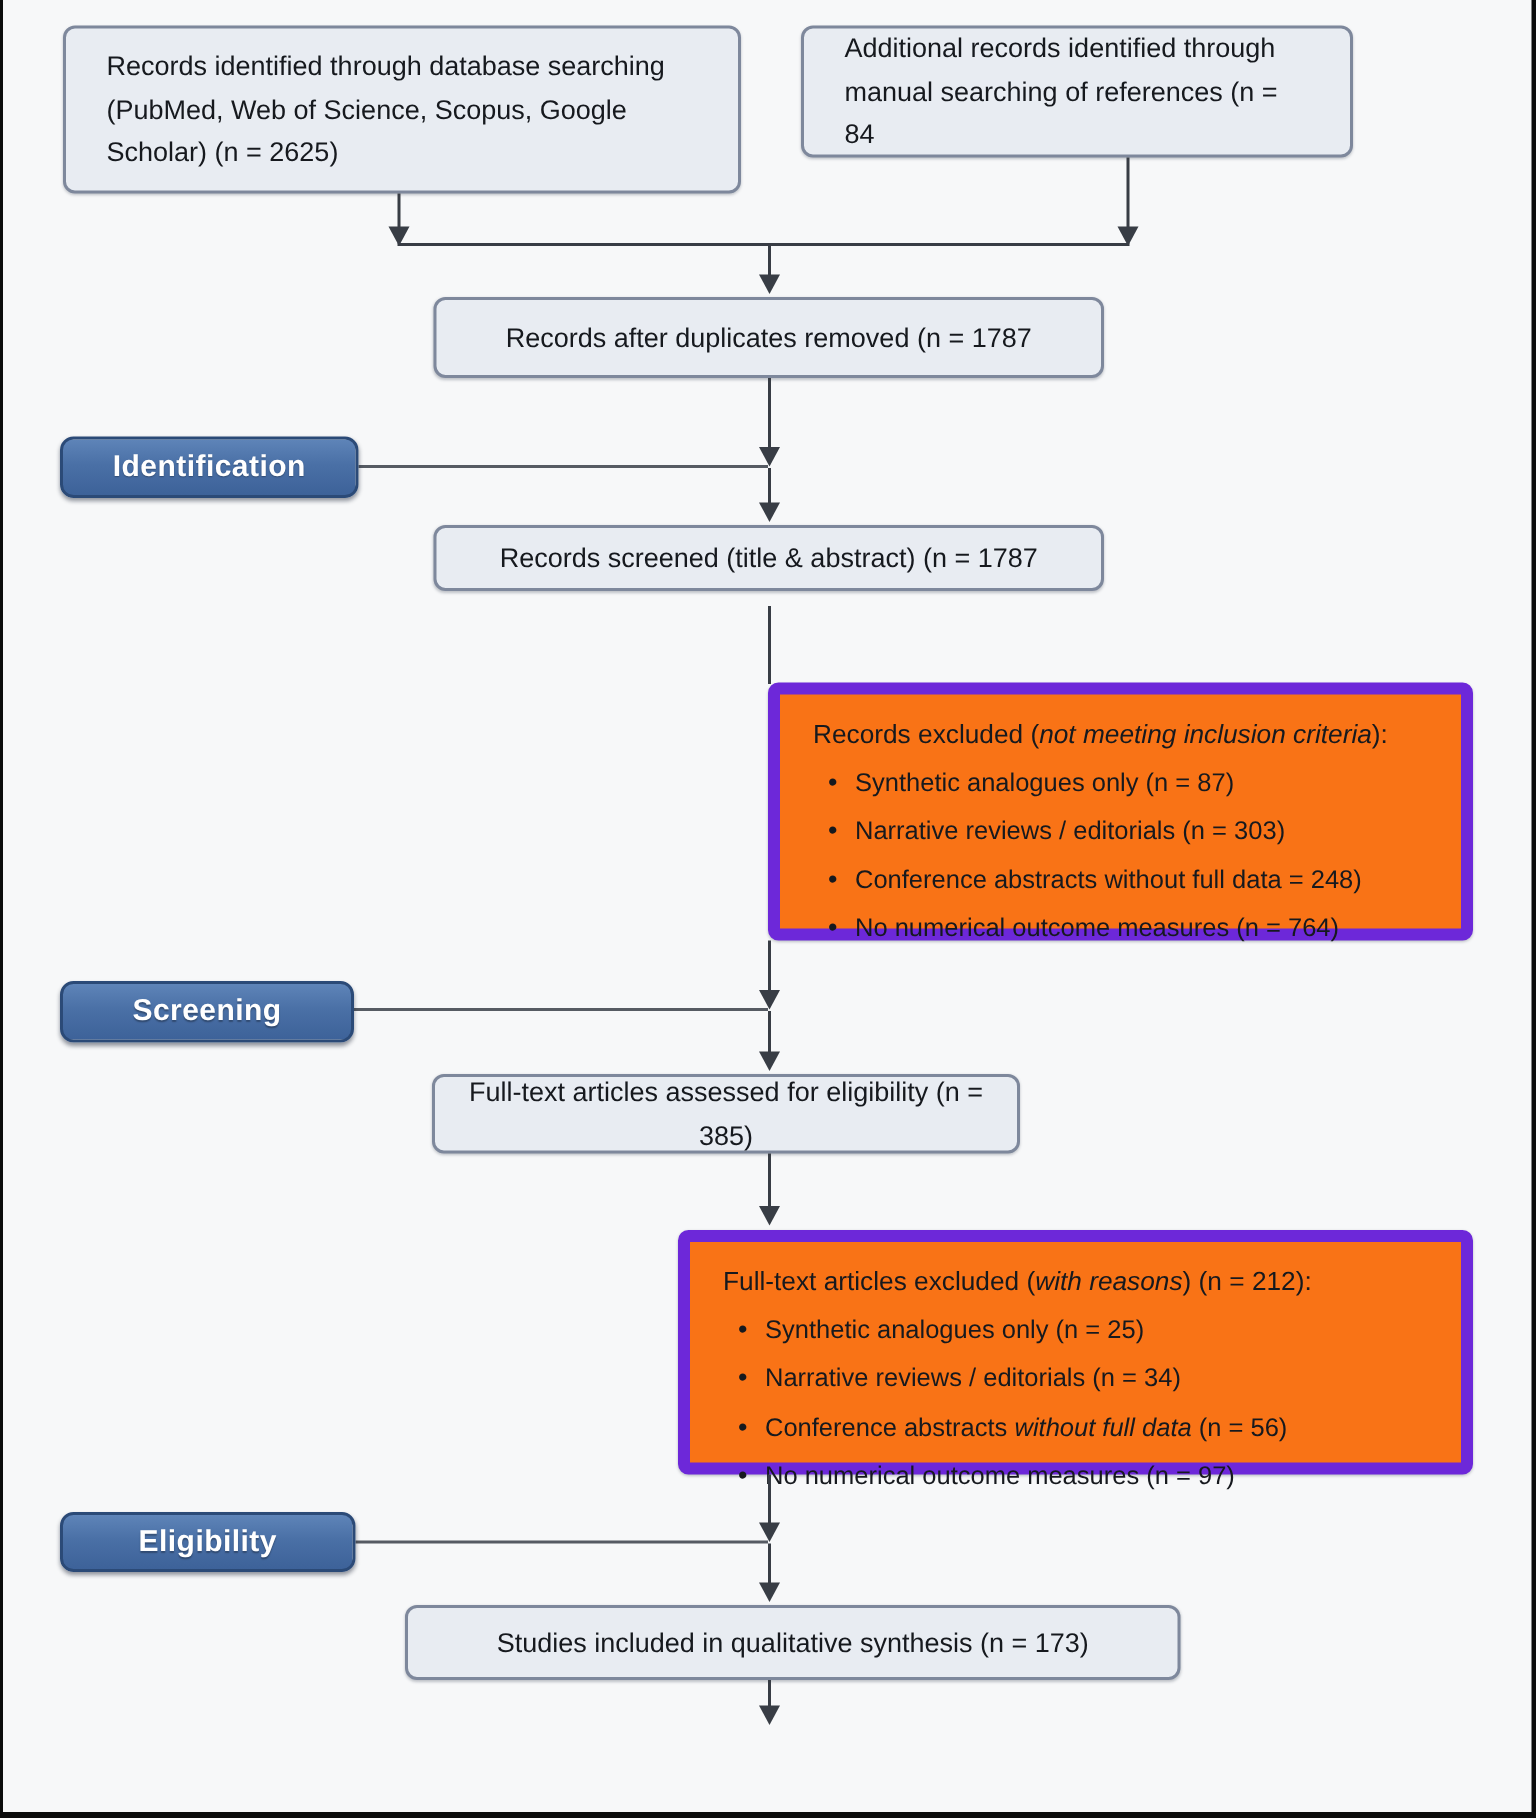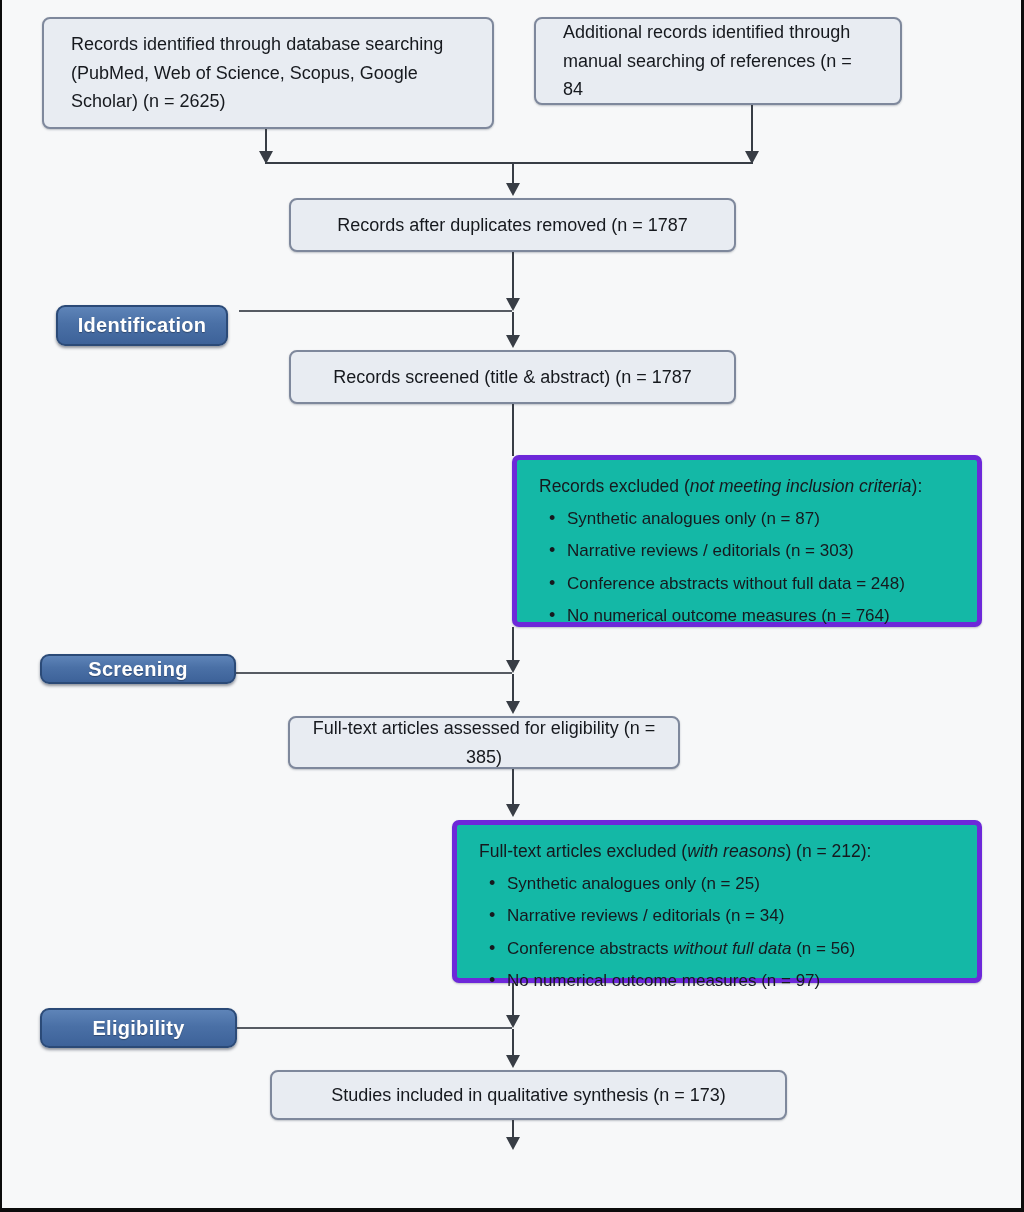--- a/index.html
+++ b/index.html
@@ -33,22 +33,22 @@
     border:2px solid #2b4a77;
     border-radius:9px;
     color:#fff; font-weight:bold; font-size:20px;
     letter-spacing:.3px;
     display:flex; align-items:center; justify-content:center;
     box-shadow:0 2px 3px rgba(15,25,45,.45);
     text-shadow:0 1px 1px rgba(0,0,0,.3);
   }
   .exc {
     position:absolute;
-    background:#14b8a6;
-    border:5px solid #6d28d9;
+    background:#f97316;
+    border:8px solid #6d28d9;
     border-radius:7px;
     box-shadow:0 1px 2px rgba(40,50,70,.28);
     font-size:17px;
     line-height:1.55;
   }
   .exc .title { padding:13px 18px 4px 22px; font-size:17.5px; }
   .exc ul { list-style:none; padding:2px 14px 8px 24px; }
   .exc li { position:relative; padding-left:26px; margin-bottom:6px; }
   .exc li::before { content:"\2022"; position:absolute; left:8px; top:-1px; font-size:18px; }
   .vline { position:absolute; width:2px; background:#383d45; }
@@ -86,25 +86,25 @@
   <div class="box center" style="left:287px; top:198px; width:447px; height:54px;text-align:center;">
     <span>Records after duplicates removed (n = 1787</span>
   </div>
 
   <div class="vline" style="left:510px; top:252px; height:48px;"></div>
   <div class="ah" style="left:504px; top:298px;"></div>
   <div class="hline thin" style="left:237px; top:310px; width:273px;"></div>
   <div class="vline" style="left:510px; top:312px; height:25px;"></div>
   <div class="ah" style="left:504px; top:335px;"></div>
 
-  <div class="badge" style="left:38px; top:305px; width:172px; height:41px;margin-left:16px;">
+  <div class="badge" style="left:38px; top:291px; width:199px; height:41px;">
     <span>Identification</span>
   </div>
 
-  <div class="box center" style="left:287px; top:350px; width:447px; height:54px;">
+  <div class="box center" style="left:287px; top:350px; width:447px; height:44px;">
     <span>Records screened (title &amp; abstract) (n = 1787</span>
   </div>
 
   <div class="vline" style="left:510px; top:404px; height:52px;"></div>
 
   <div class="exc" style="left:510px; top:455px; width:470px; height:172px;">
     <div class="title">
       <span>Records excluded (</span><i>not meeting inclusion criteria</i><span>):</span>
     </div>
     <ul>
@@ -114,21 +114,21 @@
       <li><span>No numerical outcome measures (n = 764)</span></li>
     </ul>
   </div>
 
   <div class="vline" style="left:510px; top:627px; height:34px;"></div>
   <div class="ah" style="left:504px; top:660px;"></div>
   <div class="hline thin" style="left:234px; top:672px; width:276px;"></div>
   <div class="vline" style="left:510px; top:674px; height:28px;"></div>
   <div class="ah" style="left:504px; top:701px;"></div>
 
-  <div class="badge" style="left:38px; top:654px; width:196px; height:30px;">
+  <div class="badge" style="left:38px; top:654px; width:196px; height:41px;">
     <span>Screening</span>
   </div>
 
   <div class="box center" style="left:286px; top:716px; width:392px; height:53px;">
     <span>Full-text articles assessed for eligibility (n = 385)</span>
   </div>
 
   <div class="vline" style="left:510px; top:769px; height:37px;"></div>
   <div class="ah" style="left:504px; top:804px;"></div>
 

